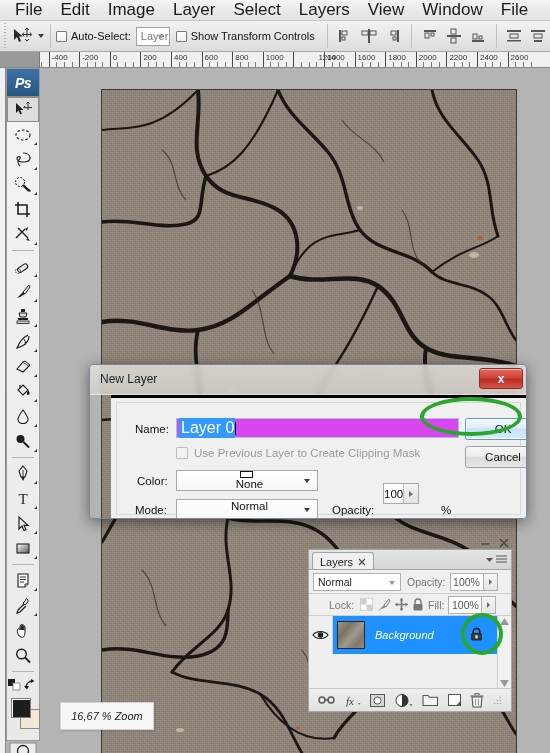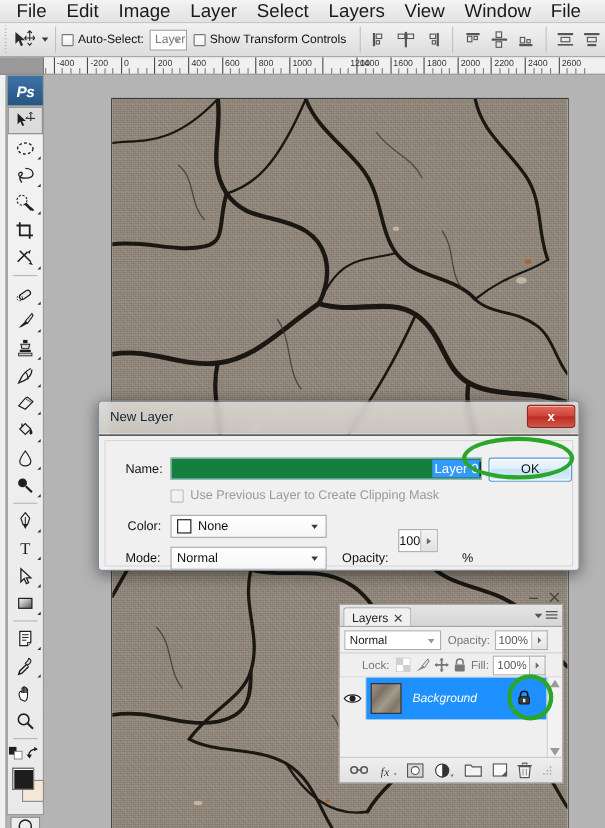--- a/index.html
+++ b/index.html
@@ -162,52 +162,54 @@
   .dlg-close {
     position: absolute; right: 3px; top: 3px; width: 44px; height: 21px;
     background: linear-gradient(to bottom,#e06b5f 0%, #d04338 48%, #bb2b20 52%, #d2564a 100%);
     border: 1px solid #8d2a22; border-radius: 3px;
     color: #fff; font-size: 12px; font-weight: bold;
     display: flex; align-items: center; justify-content: center;
     box-shadow: 0 1px 0 rgba(255,255,255,0.5) inset;
   }
   .dlg-body {
     height: 125px; background: #f0f0f0;
-    border-top: 1px solid #000000;
+    border-top: 3px solid #000000;
     position: relative;
+    margin-left: 21px;
   }
   .dlg-inner {
     position: absolute; left: 5px; top: 4px; right: 5px; bottom: 5px;
     border: 1px solid #d7d7d7; background: #f0f0f0;
   }
   .fld-label { position: absolute; font-size: 11.5px; color: #111; }
   .txtinput {
-    position: absolute; border: 1px solid #a7c3d8; background: #15803d;
-    height: 20px; font-size: 12px; color: #000;
-    display: flex; align-items: center; padding-left: 2px; justify-content: flex-end;
+    position: absolute; border: 1px solid #a7c3d8; background: #d946ef;
+    height: 20px; font-size: 16px; color: #000;
+    display: flex; align-items: center; padding-left: 2px;
   }
   .sel-text { background: #3399ff; color: #fff; padding: 1px 1px 1px 2px; }
   .caret { width: 1px; height: 13px; background: #000; margin-left: 0px; }
   .btn {
     position: absolute; height: 22px; width: 76px;
     border: 1px solid #9aa3ab; border-radius: 3px;
     font-size: 11.5px; color: #111;
     display: flex; align-items: center; justify-content: center;
     background: linear-gradient(to bottom,#f6f6f6 0%, #ededed 46%, #dcdcdc 50%, #e6e6e6 100%);
   }
   .btn.primary {
     border: 1px solid #5b9bd1;
     background: linear-gradient(to bottom,#f2f8fd 0%, #ddeefb 45%, #c6e2f7 50%, #d9edfc 100%);
     box-shadow: 0 0 0 1px #fff inset;
   }
   .dropdown {
     position: absolute; height: 21px; border: 1px solid #a9a9a9;
     background: linear-gradient(to bottom,#ffffff,#f7f7f7);
     display: flex; align-items: center; font-size: 11.5px; color: #111;
     padding-left: 5px;
+    flex-direction: column;
   }
   .dropdown .arr { position: absolute; right: 7px; top: 8px; }
   .colorchip { width: 13px; height: 13px; border: 1.5px solid #111; background: #fff; margin-right: 6px; }
   .spinner {
     position: absolute; height: 21px; border: 1px solid #a9a9a9; background: #fff;
     display: flex; align-items: center; font-size: 11.5px; color: #111;
   }
   .spin-btn {
     width: 17px; height: 100%; border-left: 1px solid #bdbdbd;
     background: linear-gradient(to bottom,#f3f3f3,#e2e2e2);
@@ -769,20 +771,21 @@
 
     <div class="qmask">
       <svg width="28" height="18" viewBox="0 0 28 18">
           <rect x="1" y="1" width="26" height="16" fill="#ececec" stroke="#8a8a8a"></rect>
           <circle cx="14" cy="9" r="5.5" fill="none" stroke="#1f1f1f" stroke-width="1.3"></circle>
         </svg>
     </div>
 
   </div>
 
+  <div class="zoomtip">16,67 % Zoom</div>
 
   <div class="layers">
     <div class="lp-top">
       <svg width="12" height="12" viewBox="0 0 12 12">
           <path d="M2 7 L10 7" stroke="#444" stroke-width="1.3"></path>
         </svg>
       <svg width="12" height="12" viewBox="0 0 12 12">
           <path d="M2 2 L10 10 M10 2 L2 10" stroke="#444" stroke-width="1.3"></path>
         </svg>
     </div>
@@ -968,20 +971,21 @@
         <span class="fld-label" style="left:215px; top:101px;">Opacity:</span>
         <div class="spinner" style="left:266px; top:80px; width:36px;">
           <span style="flex:1;text-align:center">100</span>
           <span class="spin-btn">
               <span class="tri-right"></span>
             </span>
         </div>
         <span class="fld-label" style="left:324px; top:101px;">%</span>
 
         <div class="btn primary" style="left:348px; top:15px;">OK</div>
+        <div class="btn" style="left:348px; top:43px;">Cancel</div>
       </div>
     </div>
   </div>
 
   <div class="ann-ellipse" style="left:420px; top:397px; width:102px; height:39px;"></div>
   <div class="ann-ellipse" style="left:461px; top:613px; width:42px; height:42px;"></div>
 
 </div>
 
 </body></html>

